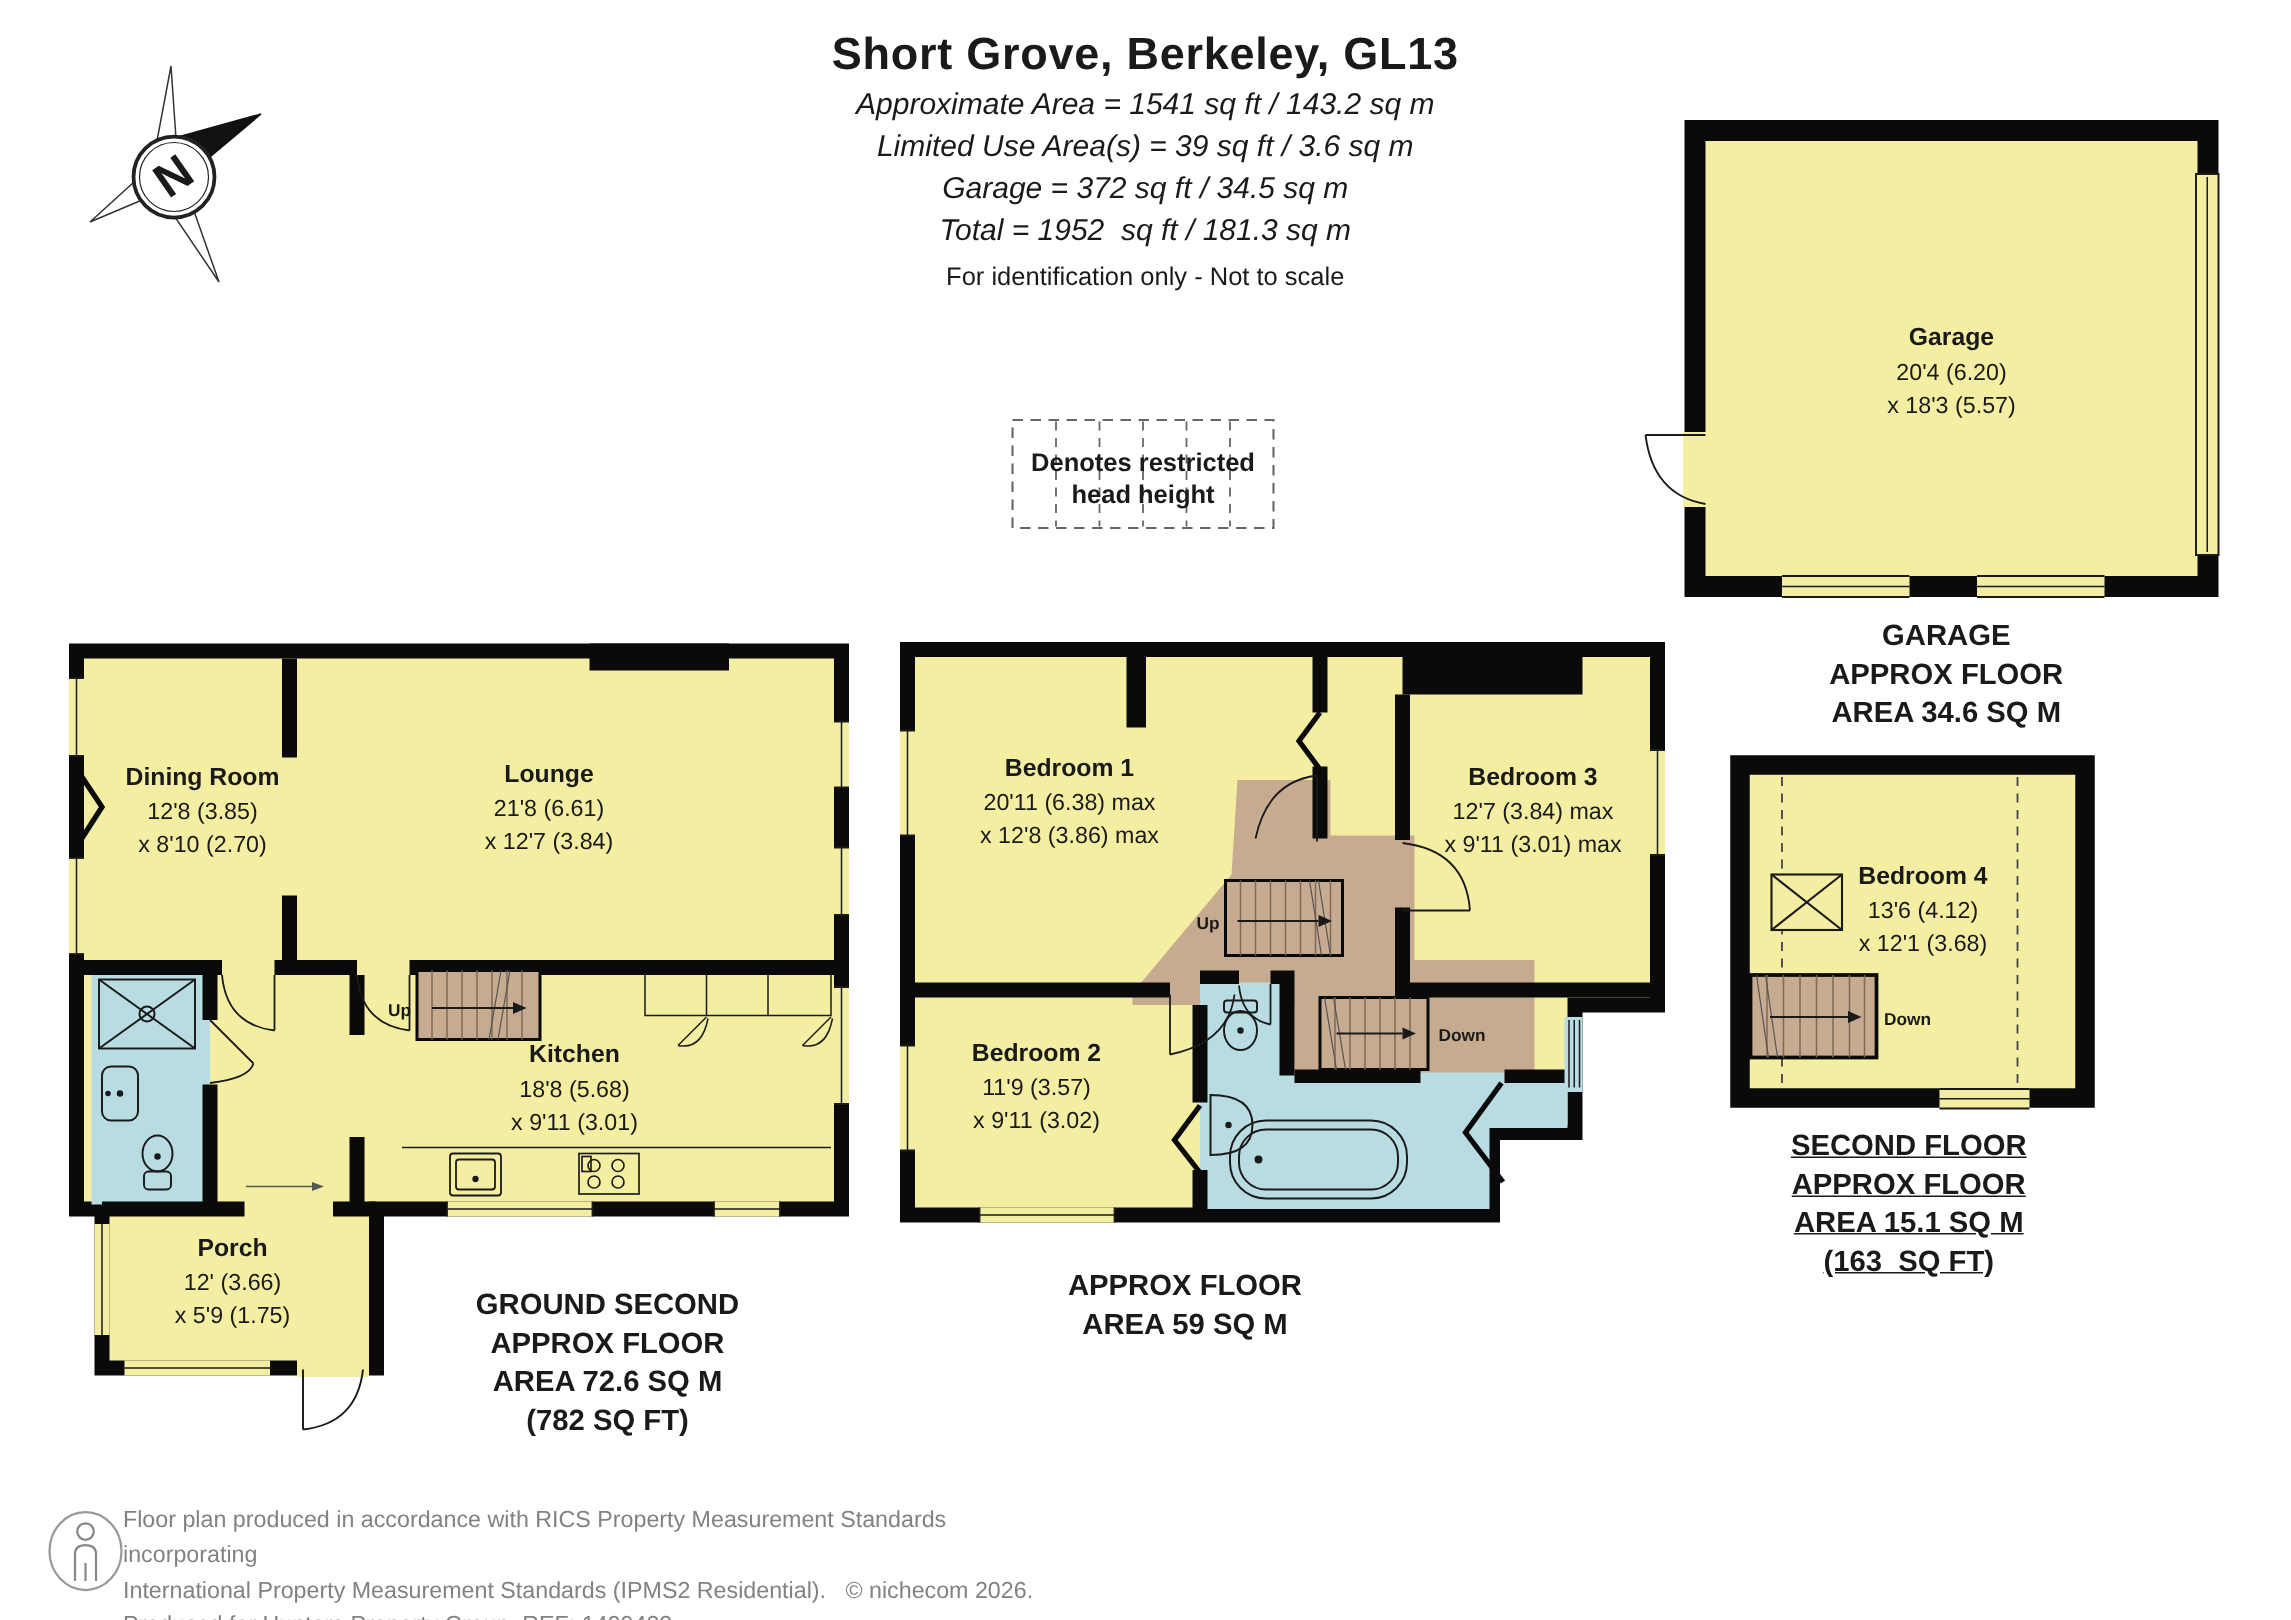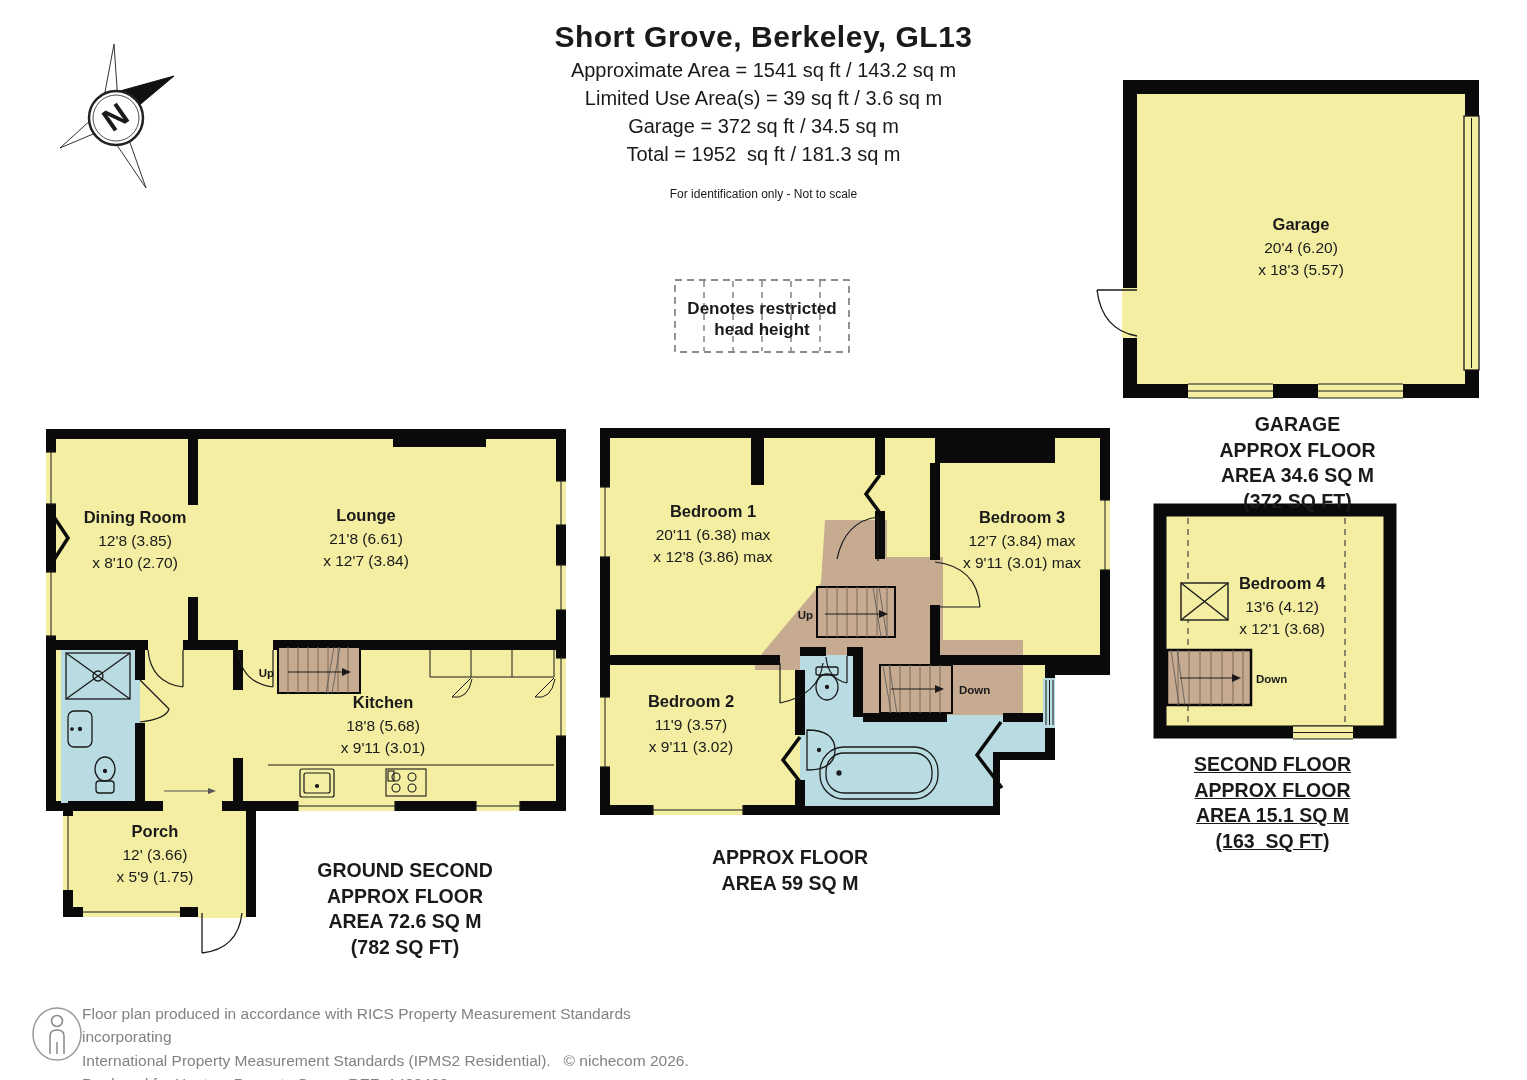--- a/index.html
+++ b/index.html
@@ -2,23 +2,23 @@
 <html><head>
 <meta charset="utf-8">
 <style>
   html,body{margin:0;padding:0;background:#ffffff;}
   #canvas{position:relative;width:1527px;height:1080px;background:#ffffff;overflow:hidden;
           font-family:"Liberation Sans",sans-serif;color:#1a1a1a;}
   .abs{position:absolute;}
   
   #header{left:0;top:20px;width:1527px;text-align:center;}
   .title{font-size:30px;font-weight:bold;letter-spacing:.5px;}
-  .hline{font-size:20px;margin-top:5px;white-space:pre-wrap;}
+  .hline{font-size:20px;margin-top:5px;white-space:pre-wrap;font-style:italic;}
   .hline:first-of-type{margin-top:12px;}
-  .disclaimer{font-size:12px;margin-top:21px;}
+  .disclaimer{font-size:17px;margin-top:9px;}
   
   .floor-label{position:absolute;text-align:center;font-weight:bold;font-size:19.5px;line-height:1.32;}
   .floor-label div{white-space:pre-wrap;}
   
   #footer-text{left:82px;top:1002px;width:640px;font-size:15.5px;line-height:1.5;color:#828282;}
   #footer-text div{white-space:pre-wrap;}
   
   svg text{font-family:"Liberation Sans",sans-serif;fill:#1a1a1a;}
   .rname{font-size:16.5px;font-weight:bold;}
   .rdim{font-size:15.5px;}
@@ -447,21 +447,20 @@
 
     <text x="134" y="91" text-anchor="middle" class="rname">Bedroom 4</text>
     <text x="134" y="114" text-anchor="middle" class="rdim">13'6 (4.12)</text>
     <text x="134" y="136" text-anchor="middle" class="rdim">x 12'1 (3.68)</text>
   </svg>
 
   <div class="floor-label" style="left:1100px;top:412px;width:395px;">
     <div>GARAGE</div>
     <div>APPROX FLOOR</div>
     <div>AREA 34.6 SQ M</div>
-    <div>(372 SQ FT)</div>
   </div>
   <div class="floor-label" style="left:180px;top:858px;width:450px;">
     <div>GROUND SECOND</div>
     <div>APPROX FLOOR</div>
     <div>AREA 72.6 SQ M</div>
     <div>(782 SQ FT)</div>
   </div>
   <div class="floor-label" style="left:595px;top:845px;width:390px;">
     <div>APPROX FLOOR</div>
     <div>AREA 59 SQ M</div>

